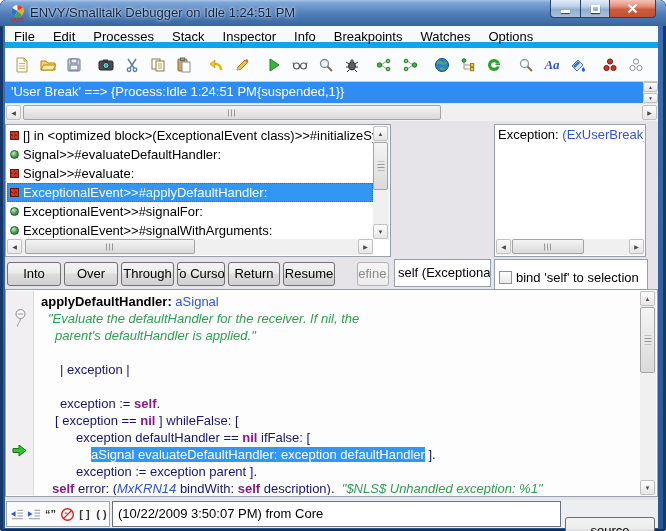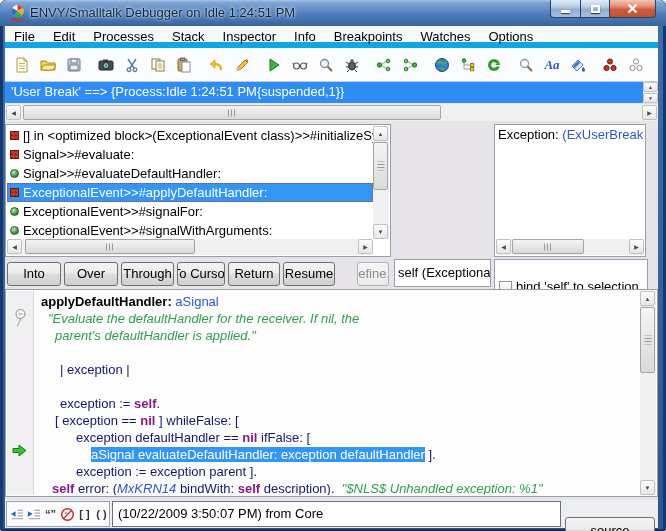--- a/index.html
+++ b/index.html
@@ -64,21 +64,21 @@
   .value-text{position:absolute;left:3px;top:2px;white-space:nowrap;overflow:hidden;right:1px;}
   .vp-val{color:#2f55cf;}
   
   .btnrow{position:absolute;left:0;top:233px;width:386px;height:29px;display:flex;align-items:center;gap:3px;padding-left:2px;}
   .pbtn{height:24px;border:1px solid #707070;border-radius:3px;font-size:13px;color:#000;
     background:linear-gradient(180deg,#f3f3f3,#ececec 45%,#dddddd 50%,#d0d0d0);
     display:flex;align-items:center;justify-content:center;overflow:hidden;white-space:nowrap;flex:0 0 auto;}
   .pbtn.disabled{color:#8b8b8b;border-color:#aeb3b6;background:linear-gradient(180deg,#f5f5f5,#ececec);}
   .self-box{left:389px;top:233px;width:97px;height:28px;font-size:13px;line-height:26px;padding-left:3px;
     white-space:nowrap;overflow:hidden;}
-  .bind-box{left:489px;top:233px;width:154px;height:36px;font-size:13px;display:flex;align-items:flex-end;}
+  .bind-box{left:489px;top:233px;width:154px;height:36px;font-size:13px;display:flex;align-items:center;}
   .checkbox{flex:0 0 auto;width:13px;height:13px;border:1px solid #8a929a;background:linear-gradient(180deg,#fefefe,#e9e9e9);
     margin:0 4px 0 4px;}
   .bind-label{white-space:nowrap;overflow:hidden;}
   
   .code-pane{left:0;top:263px;width:653px;height:208px;background:#fdfdfd;}
   .gutter{position:absolute;left:1px;top:1px;bottom:1px;width:27px;background:#f2eff2;border-right:1px solid #ddd8dd;}
   .code-lines{position:absolute;left:33px;top:3px;right:18px;bottom:1px;font-size:13px;overflow:hidden;}
   .cl{height:17px;line-height:17px;white-space:nowrap;}
   .cl span{white-space:pre;}
   .c-pl{color:#16166e;}
@@ -320,26 +320,26 @@
       <span class="thumb thumb-h" style="left:18px;top:1px;width:418px;height:15px;"></span>
     </div>
 
     <div class="panel stack-panel">
       <div class="stack-rows">
         <div class="srow">
             <span class="fi fi-red"></span>
             <span>[] in &lt;optimized block&gt;(ExceptionalEvent class)&gt;&gt;#initializeSy</span>
           </div>
         <div class="srow">
+            <span class="fi fi-green"></span>
+            <span>Signal&gt;&gt;#evaluateDefaultHandler:</span>
+          </div>
+        <div class="srow">
             <span class="fi fi-red"></span>
             <span>Signal&gt;&gt;#evaluate:</span>
-          </div>
-        <div class="srow">
-            <span class="fi fi-green"></span>
-            <span>Signal&gt;&gt;#evaluateDefaultHandler:</span>
           </div>
         <div class="srow sel">
             <span class="fi fi-red"></span>
             <span>ExceptionalEvent&gt;&gt;#applyDefaultHandler:</span>
           </div>
         <div class="srow">
             <span class="fi fi-green"></span>
             <span>ExceptionalEvent&gt;&gt;#signalFor:</span>
           </div>
         <div class="srow">

